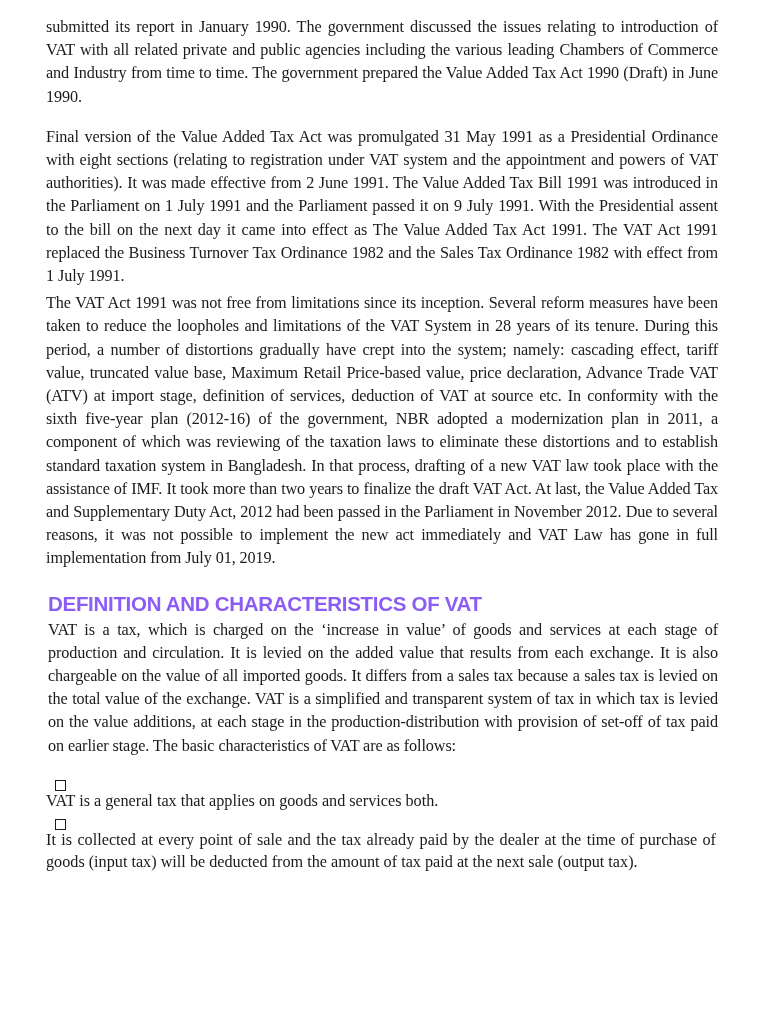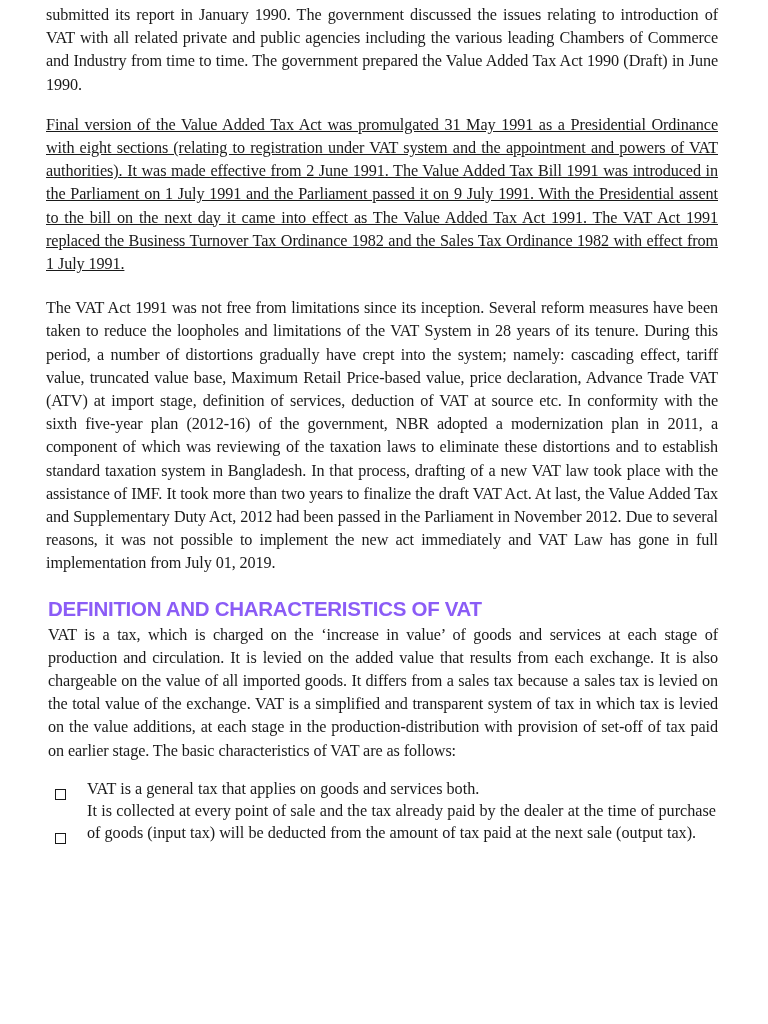--- a/index.html
+++ b/index.html
@@ -11,32 +11,32 @@
       width: 768px;
       height: 1024px;
       overflow: hidden;
       position: relative;
       font-family: "Liberation Serif", serif;
       color: #1a1a1a;
     }
     .page {
       position: absolute;
       left: 46px;
-      top: 4px;
+      top: 16px;
       width: 672px;
     }
     .para {
       font-size: 16.2px;
       line-height: 23.2px;
       text-align: justify;
       margin: 0 0 18px 0;
       letter-spacing: -0.1px;
     }
     .para.p1 { margin-bottom: 17px; }
-    .para.p2 { margin-bottom: 21px; text-decoration: underline; }
+    .para.p2 { margin-bottom: 4px; }
     .para.p3 { margin-bottom: 20px; }
     .heading {
       font-family: "Liberation Sans", sans-serif;
       font-weight: bold;
       font-size: 20.5px;
       letter-spacing: -0.3px;
       margin: 0 0 2px 2px;
       line-height: 26px;
       color: #8b5cf6;
     }
@@ -44,24 +44,25 @@
       margin-bottom: 16px;
       padding-left: 2px;
     }
     .bullets {
       list-style: none;
       margin: 0;
       padding: 0;
     }
     .bullet {
       display: flex;
-      align-items: flex-end;
+      align-items: flex-start;
       font-size: 16.2px;
       line-height: 21.5px;
       margin-bottom: 1px;
+      flex-direction: column;
     }
     .box {
       flex: 0 0 auto;
       width: 9px;
       height: 9px;
       border: 1.8px solid #1a1a1a;
       margin: 6px 21px 0 9px;
     }
     .bullet-text {
       flex: 1 1 auto;

